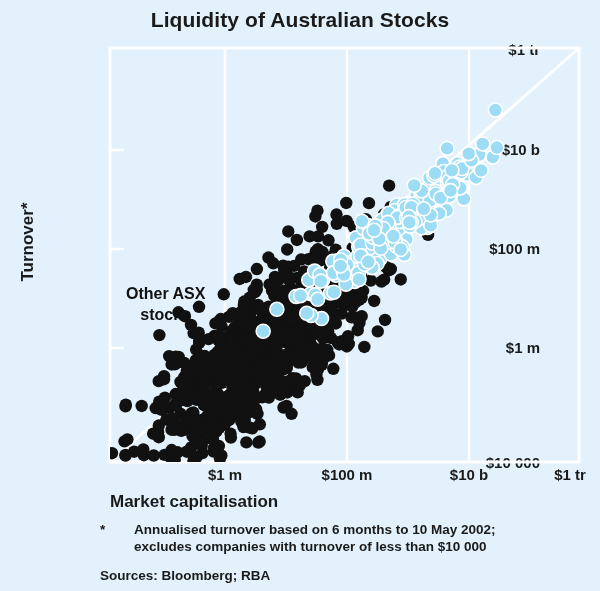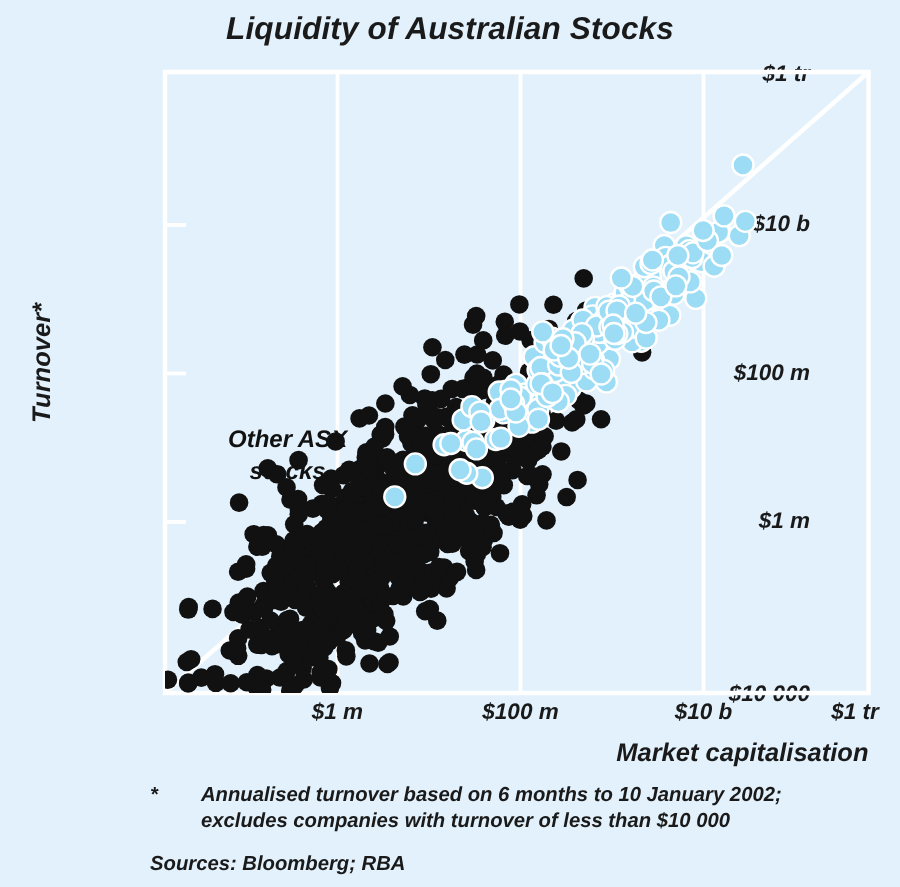--- a/index.html
+++ b/index.html
@@ -12,21 +12,20 @@
     background: #e2f1fb;
     font-family: "Liberation Sans", sans-serif;
     overflow: hidden;
     position: relative;
   }
   #chart-root {
     position: absolute;
     left: 0; top: 0;
     width: 540px;
     height: 591px;
-    font-style: italic;
   }
   .chart-title {
     position: absolute;
     left: 0;
     top: 8px;
     width: 600px;
     text-align: center;
     font-size: 21px;
     font-weight: bold;
     color: #1a1a1a;
@@ -42,21 +41,21 @@
     font-weight: bold;
     color: #1a1a1a;
     transform: rotate(-90deg);
     transform-origin: center center;
   }
   .xlabel {
     position: absolute;
     left: 110px;
     top: 492px;
     width: 469px;
-    text-align: right;
+    text-align: left;
     font-size: 17px;
     font-weight: bold;
     color: #1a1a1a;
   }
   .ytick-label {
     position: absolute;
     right: 0;
     width: 100px;
     text-align: right;
     font-size: 15px;
@@ -81,21 +80,21 @@
     top: 0;
   }
   .annot {
     position: absolute;
     font-size: 16px;
     font-weight: bold;
     color: #111111;
     white-space: nowrap;
   }
   .annot-asx200 { left: 296px; top: 140px; }
-  .annot-other  { left: 152px; top: 283px; line-height: 21px; text-align: center; }
+  .annot-other  { left: 126px; top: 283px; line-height: 21px; text-align: center; }
   .footnote-block {
     position: absolute;
     left: 100px;
     top: 521px;
     width: 490px;
     font-size: 13.5px;
     font-weight: bold;
     color: #1a1a1a;
     line-height: 17px;
   }
@@ -1268,21 +1267,21 @@
   </svg>
 
   <div class="annot annot-other">
     <div>Other ASX</div>
     <div>stocks</div>
   </div>
 
   <div class="footnote-block">
     <div class="fn-row">
       <span class="fn-marker">*</span>
-      <span class="fn-text">Annualised turnover based on 6 months to 10 January 2002;</span>
+      <span class="fn-text">Annualised turnover based on 6 months to 10 May 2002;</span>
     </div>
     <div class="fn-row">
       <span class="fn-marker"></span>
       <span class="fn-text">excludes companies with turnover of less than $10 000</span>
     </div>
     <div class="fn-sources">Sources: Bloomberg; RBA</div>
   </div>
 
 </div>
 

